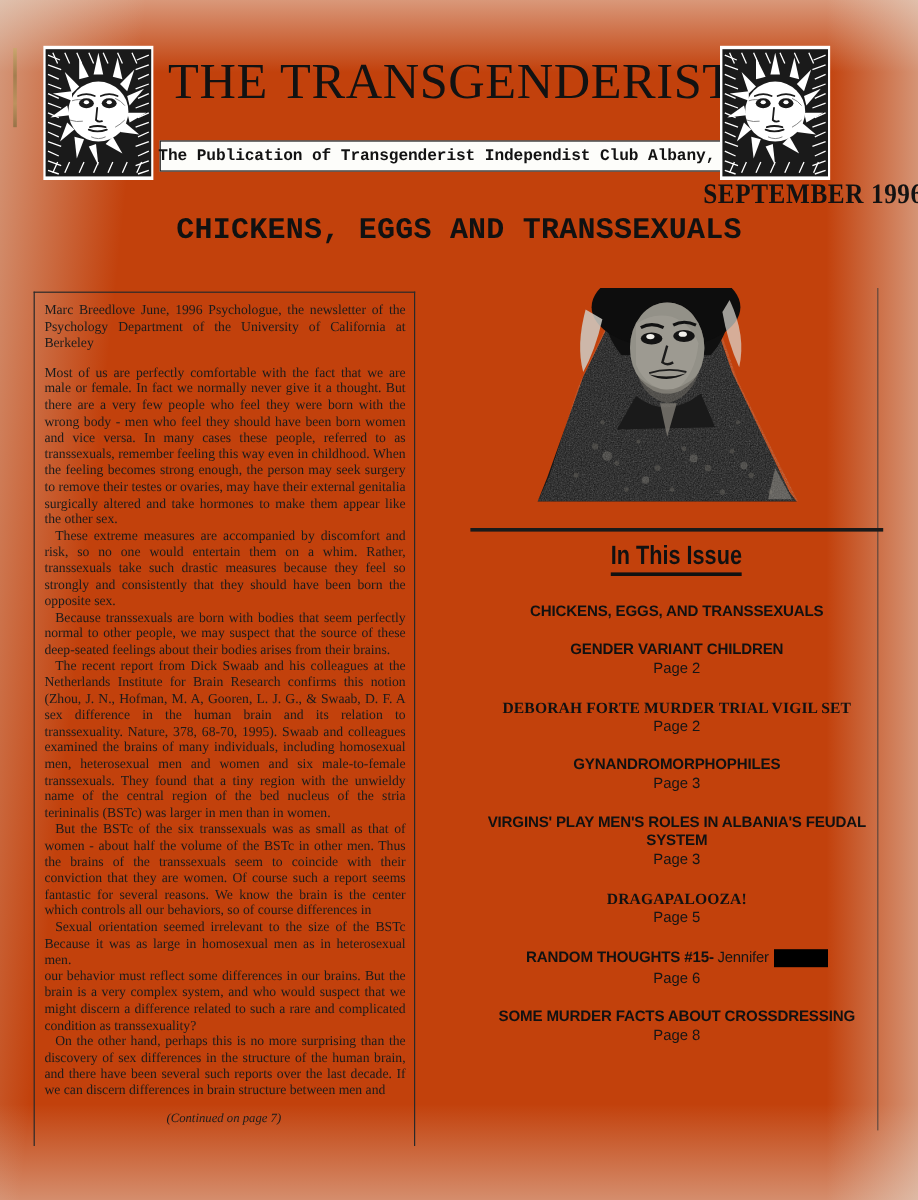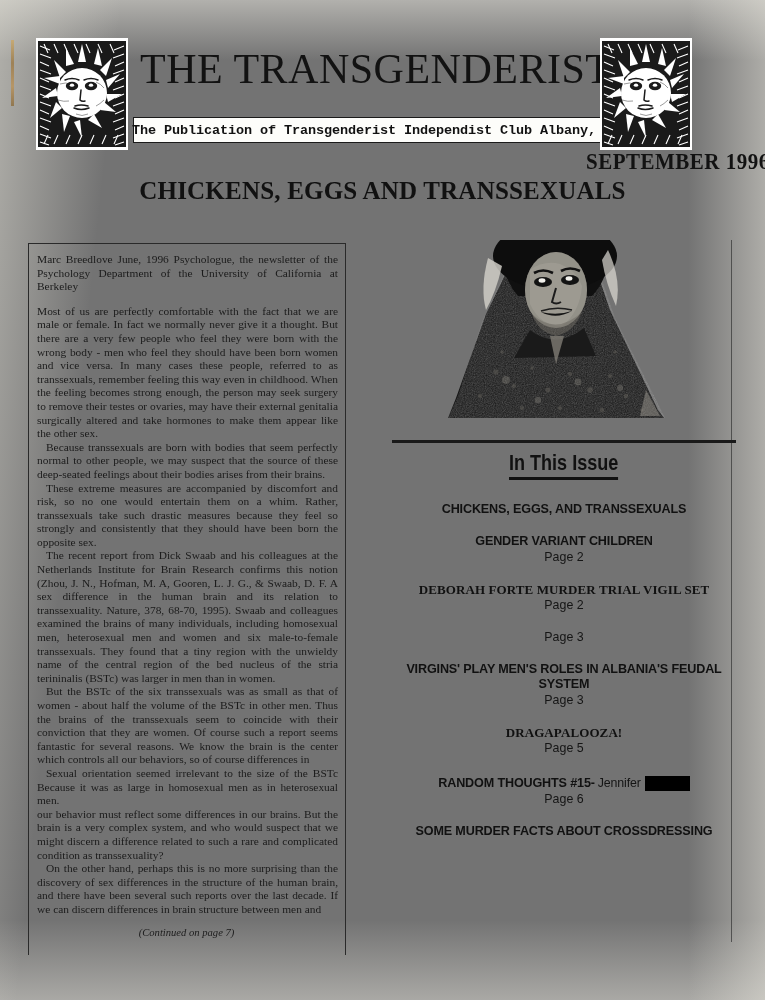--- a/index.html
+++ b/index.html
@@ -8,21 +8,21 @@
     background: #ffffff;
   }
   body {
     font-family: "Liberation Serif", serif;
   }
 
   #page {
     position: relative;
     width: 765px;
     height: 1000px;
-    background: #737373;
+    background: #c2410c;
     overflow: hidden;
   }
 
   
   #paper-tone {
     position: absolute;
     inset: 0;
     background:
       linear-gradient(96deg, rgba(228,226,216,0.55) 0%, rgba(255,255,255,0) 14%),
       linear-gradient(270deg, rgba(232,230,221,0.5) 0%, rgba(255,255,255,0) 10%),
@@ -112,21 +112,21 @@
     opacity: 0.85;
   }
 
   
   #headline {
     position: absolute;
     left: 0;
     top: 177px;
     width: 765px;
     text-align: center;
-    font-family: Liberation Serif, serif;
+    font-family: Liberation Mono, monospace;
     font-weight: bold;
     font-size: 25px;
     letter-spacing: 0.2px;
     color: #111111;
   }
 
   
   #columns {
     position: absolute;
     left: 0;
@@ -416,22 +416,22 @@
   </div>
 
   <div id="headline">CHICKENS, EGGS AND TRANSSEXUALS</div>
 
   <div id="columns">
 
     <div id="article-box">
       <div id="article-text">
         <p class="lead">Marc Breedlove June, 1996 Psychologue, the newsletter of the Psychology Department of the University of California at  Berkeley</p>
         <p class="gap">Most of us are perfectly comfortable with the fact that we are male or female. In fact we normally never give it a thought. But there are a very few people who feel they were born with the wrong body - men who feel they should have been born women and vice versa. In many cases these people, referred to as transsexuals, remember feeling this way even in childhood.  When the feeling becomes strong enough, the person may seek surgery to remove their testes or ovaries, may have their external genitalia surgically altered and take hormones to make them appear like the other sex.</p>
+        <p class="ind">These extreme measures are accompanied by discomfort and risk, so no one would entertain them on a whim.  Rather, transsexuals take such drastic measures because they feel so strongly and consistently that they should have been born the opposite sex.</p>
         <p class="ind">Because transsexuals are born with bodies that seem perfectly normal to other people, we may suspect that the source of these deep-seated feelings about their bodies arises from their brains.</p>
-        <p class="ind">These extreme measures are accompanied by discomfort and risk, so no one would entertain them on a whim.  Rather, transsexuals take such drastic measures because they feel so strongly and consistently that they should have been born the opposite sex.</p>
         <p class="ind">The recent report from Dick Swaab and his colleagues at the Netherlands Institute for Brain Research confirms this notion (Zhou, J. N., Hofman, M. A, Gooren, L. J. G., &amp; Swaab, D. F. A sex difference in the human brain and its relation to transsexuality. Nature, 378, 68-70, 1995). Swaab and colleagues examined the brains of many individuals, including homosexual men, heterosexual men and women and six male-to-female transsexuals. They found that a tiny region with the unwieldy name of the central region of the bed nucleus of the stria terininalis (BSTc) was larger in men than in women.</p>
         <p class="ind">But the BSTc of the six transsexuals was as small as that of women - about half the volume of the BSTc in other men.  Thus the brains of the transsexuals seem to coincide with their conviction that they are women.  Of course such a report seems fantastic for several reasons. We know the brain is the center which controls all our behaviors, so of course differences in</p>
         <p class="ind">Sexual orientation seemed irrelevant to the size of the BSTc Because it was as large in homosexual men as in heterosexual men.</p>
         <p class="noind">our behavior must reflect some differences in our brains. But the brain is a very complex system, and who would suspect that we might discern a difference related to such a rare and complicated condition as transsexuality?</p>
         <p class="ind">On the other hand, perhaps this is no more surprising than the discovery of sex differences in the structure of the human brain, and there have been several such reports over the last decade.  If we can discern differences in brain structure between men and</p>
         <div id="continued">(Continued on page 7)</div>
       </div>
     </div>
 
     <div id="right-col">
@@ -532,20 +532,21 @@
           <div class="toc-title">GENDER  VARIANT CHILDREN</div>
           <div class="toc-page">Page 2</div>
         </div>
 
         <div class="toc-entry">
           <div class="toc-title serif">DEBORAH FORTE MURDER TRIAL VIGIL SET</div>
           <div class="toc-page">Page 2</div>
         </div>
 
         <div class="toc-entry">
+          <div class="toc-title">GYNANDROMORPHOPHILES</div>
           <div class="toc-page">Page 3</div>
         </div>
 
         <div class="toc-entry">
           <div class="toc-title">VIRGINS' PLAY MEN'S ROLES IN ALBANIA'S FEUDAL SYSTEM</div>
           <div class="toc-page">Page 3</div>
         </div>
 
         <div class="toc-entry">
           <div class="toc-title serif">DRAGAPALOOZA!</div>
@@ -556,18 +557,19 @@
           <div class="toc-title redact-line">
             <span>RANDOM THOUGHTS #15-</span>
             <span class="byline-name">Jennifer</span>
             <span id="redaction-box"></span>
           </div>
           <div class="toc-page">Page 6</div>
         </div>
 
         <div class="toc-entry">
           <div class="toc-title">SOME MURDER FACTS ABOUT CROSSDRESSING</div>
+          <div class="toc-page">Page 8</div>
         </div>
 
       </div>
     </div>
   </div>
 </div>
 
 </body></html>

